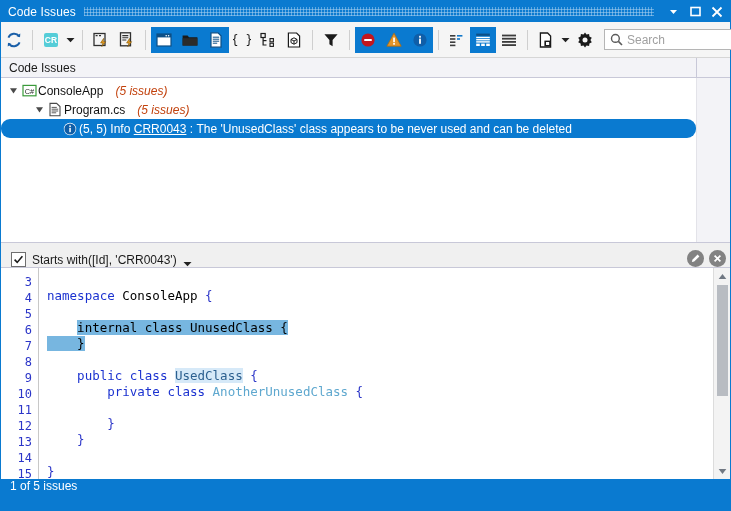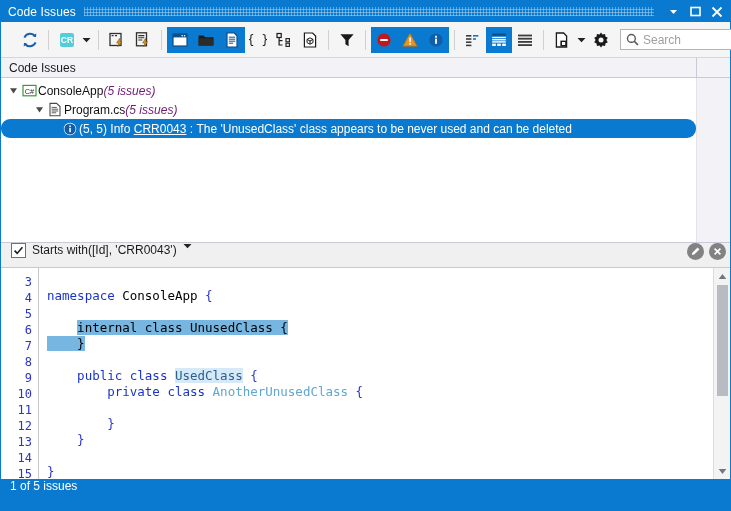--- a/index.html
+++ b/index.html
@@ -38,21 +38,21 @@
   }
   .tb-btn{
     width:22px;height:19px;display:flex;align-items:center;justify-content:center;
     color:#fff;cursor:default;
   }
   .tb-btn svg{display:block;}
 
   
   .toolbar{
     height:35px;background:#f5f5f5;border-bottom:1px solid #d6d6d6;
-    display:flex;align-items:center;padding:0 16px;flex:0 0 auto;gap:0px;
+    display:flex;align-items:center;padding:0 0;flex:0 0 auto;gap:0px;
   }
   .tbtn{
     width:26px;height:26px;display:flex;align-items:center;justify-content:center;
     cursor:default;border:1px solid transparent;box-sizing:border-box;
     flex:0 0 auto;
   }
   .tbtn.active{background:#0a7ad0;border-color:#0a7ad0;}
   .sep{width:1px;height:20px;background:#cfcfcf;margin:0 5px;flex:0 0 auto;}
   .caret{
     width:13px;height:26px;display:flex;align-items:center;justify-content:center;cursor:default;
@@ -85,29 +85,29 @@
   }
   .tree{flex:1 1 auto;padding-top:3px;}
   .row{height:19px;display:flex;align-items:center;white-space:nowrap;cursor:default;}
   .row.selected{background:#0a7ad0;color:#fff;border-radius:9px;}
   .expander{
     width:13px;height:19px;display:flex;align-items:center;justify-content:center;
     flex:0 0 auto;cursor:default;
   }
   .ticon{width:18px;height:19px;display:flex;align-items:center;justify-content:center;flex:0 0 auto;}
   .rowtext{font-size:12px;color:#111;}
-  .count{font-style:italic;color:#701a75;margin-left:0;font-size:12px;text-align:right;}
+  .count{font-style:italic;color:#c2410c;margin-left:12px;font-size:12px;text-align:right;}
   .row.selected .rowtext,.row.selected .count{color:#fff;}
   .rule-link{color:#ffffff;text-decoration:underline;}
   .gutterpad{width:33px;background:#f3f3f7;flex:0 0 auto;border-left:1px solid #e3e3e9;}
 
   
   .filterbar{
     height:24px;background:#f0f0f0;border-bottom:1px solid #c8c8d8;
-    display:flex;align-items:flex-start;padding:0 4px;flex:0 0 auto;
+    display:flex;align-items:flex-end;padding:0 4px;flex:0 0 auto;
   }
   .chk{
     width:13px;height:13px;border:1px solid #6f6f6f;background:#fff;margin:0 6px 0 6px;
     display:flex;align-items:center;justify-content:center;flex:0 0 auto;cursor:default;
   }
   .filtertext{font-size:12px;color:#1a1a1a;}
   .filtercaret{margin-left:6px;display:flex;align-items:center;cursor:default;}
   .filterspacer{flex:1 1 auto;}
   .circbtn{
     width:17px;height:17px;border-radius:50%;background:#828282;

